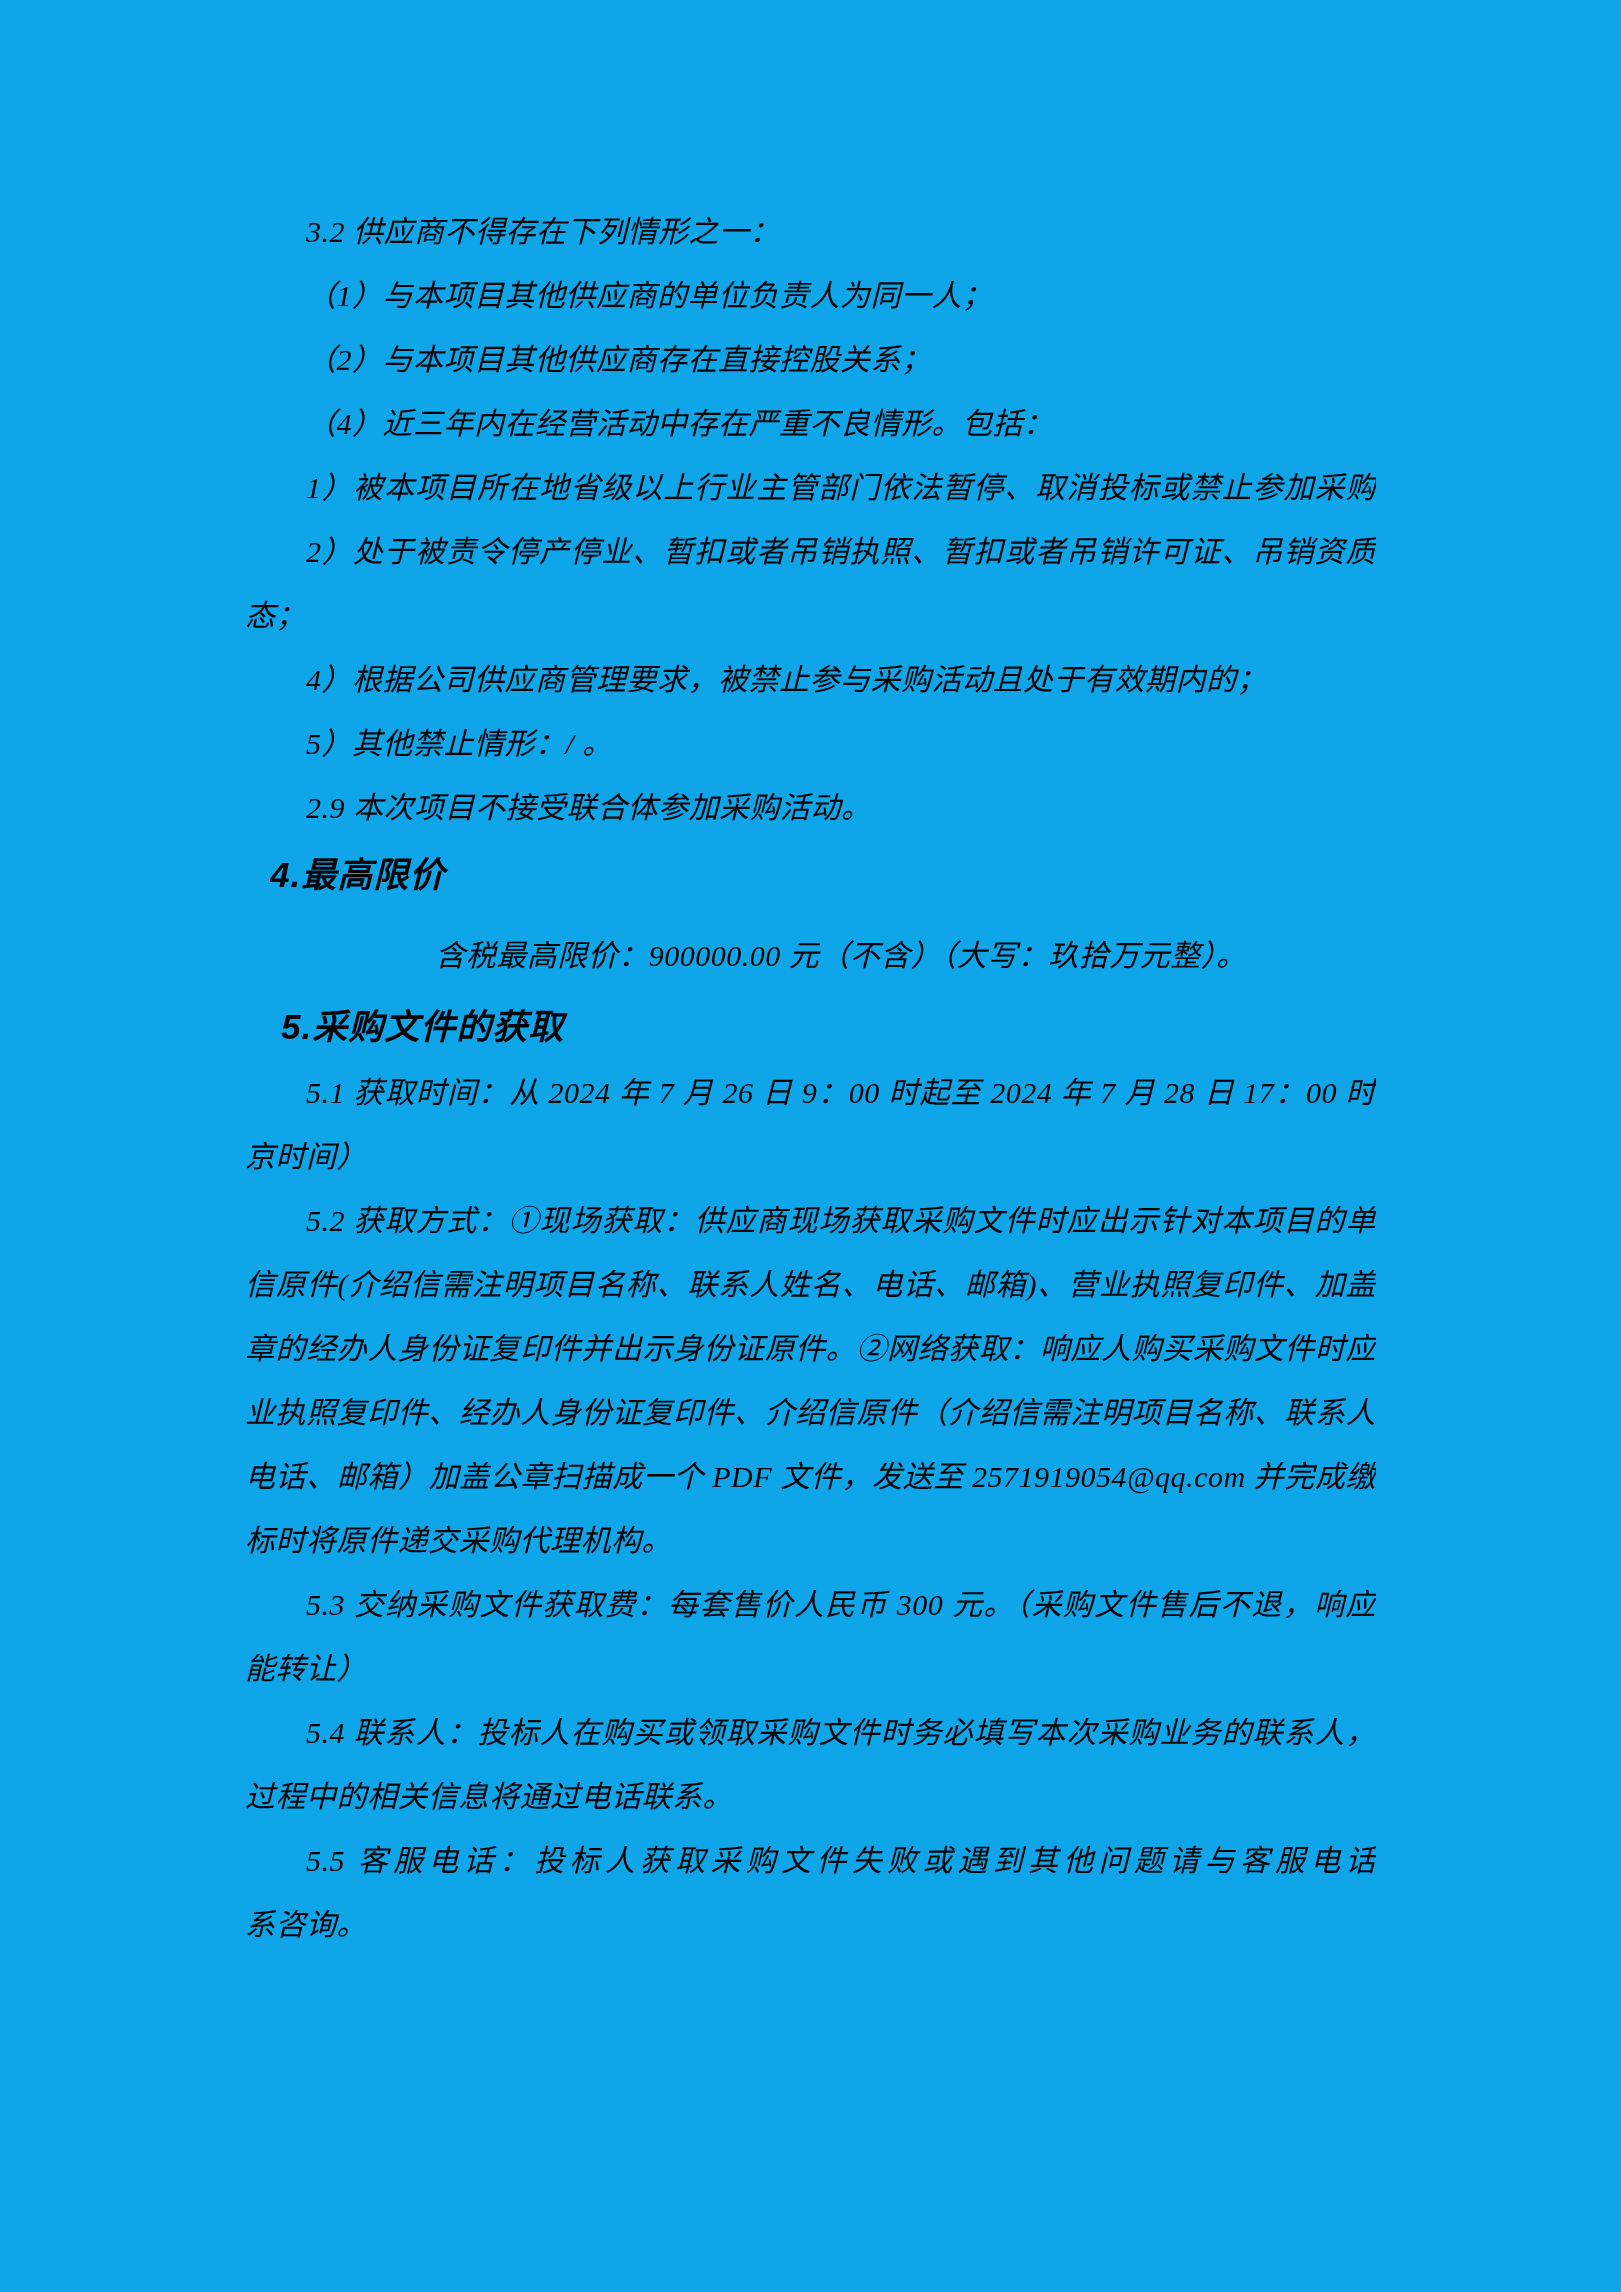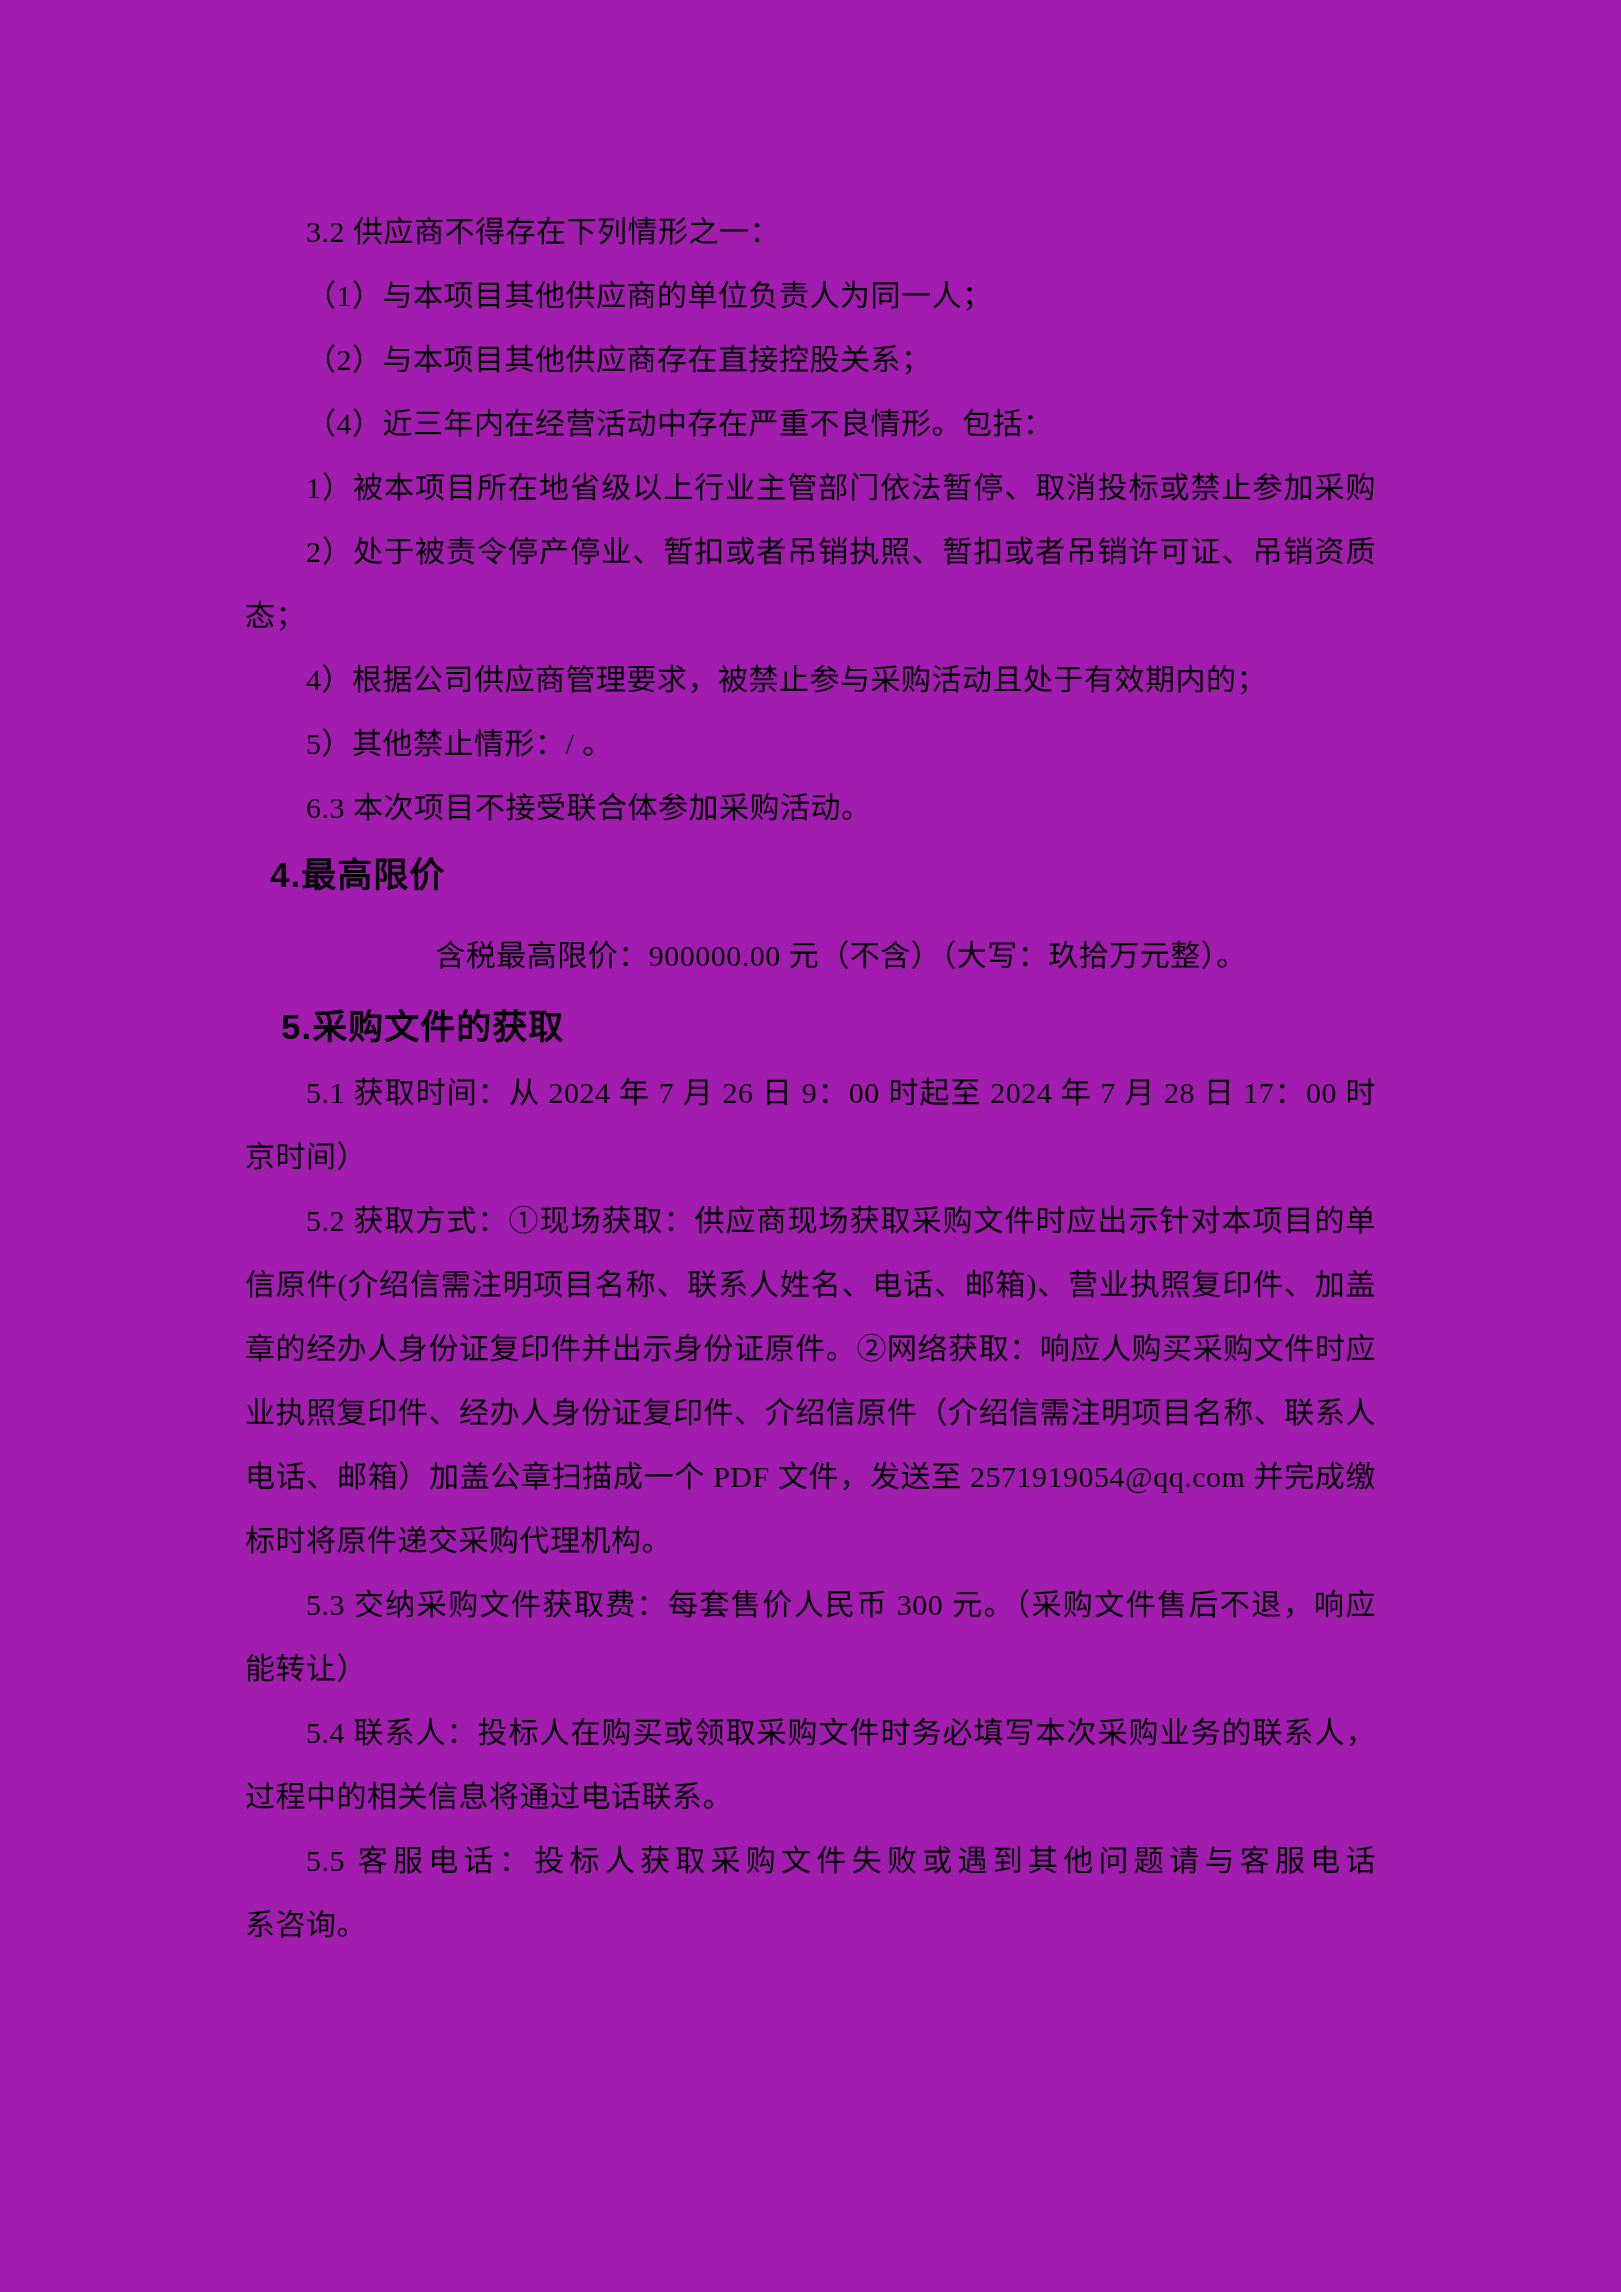--- a/index.html
+++ b/index.html
@@ -4,24 +4,25 @@
 <style>
   html, body {
     margin: 0;
     padding: 0;
     background: #ffffff;
   }
   .page {
     position: relative;
     width: 1621px;
     height: 2293px;
-    background: #a21caf;
+    background: #0ea5e9;
     color: #000000;
     font-family: "Liberation Serif", serif;
     overflow: hidden;
+    font-style: italic;
   }
   .content {
     position: absolute;
     left: 245px;
     top: 200px;
     width: 1131px;
   }
   .line {
     height: 64px;
     line-height: 64px;
@@ -59,21 +60,21 @@
 
     <div class="line indent">3.2 供应商不得存在下列情形之一：</div>
     <div class="line indent">（1）与本项目其他供应商的单位负责人为同一人；</div>
     <div class="line indent">（2）与本项目其他供应商存在直接控股关系；</div>
     <div class="line indent">（4）近三年内在经营活动中存在严重不良情形。包括：</div>
     <div class="line indent full">1）被本项目所在地省级以上行业主管部门依法暂停、取消投标或禁止参加采购活动的；</div>
     <div class="line indent full">2）处于被责令停产停业、暂扣或者吊销执照、暂扣或者吊销许可证、吊销资质证书状</div>
     <div class="line">态；</div>
     <div class="line indent">4）根据公司供应商管理要求，被禁止参与采购活动且处于有效期内的；</div>
     <div class="line indent">5）其他禁止情形：/ 。</div>
-    <div class="line indent">6.3 本次项目不接受联合体参加采购活动。</div>
+    <div class="line indent">2.9 本次项目不接受联合体参加采购活动。</div>
 
     <div class="line heading heading-4">4.最高限价</div>
     <div class="line indent after-heading-4">含税最高限价：900000.00 元（不含）（大写：玖拾万元整）。</div>
 
     <div class="line heading heading-5">5.采购文件的获取</div>
     <div class="line indent full">5.1 获取时间：从 2024 年 7 月 26 日 9：00 时起至 2024 年 7 月 28 日 17：00 时止（北</div>
     <div class="line">京时间）</div>
     <div class="line indent full">5.2 获取方式：①现场获取：供应商现场获取采购文件时应出示针对本项目的单位介绍</div>
     <div class="line full">信原件(介绍信需注明项目名称、联系人姓名、电话、邮箱)、营业执照复印件、加盖单位公</div>
     <div class="line full">章的经办人身份证复印件并出示身份证原件。②网络获取：响应人购买采购文件时应提交营</div>

